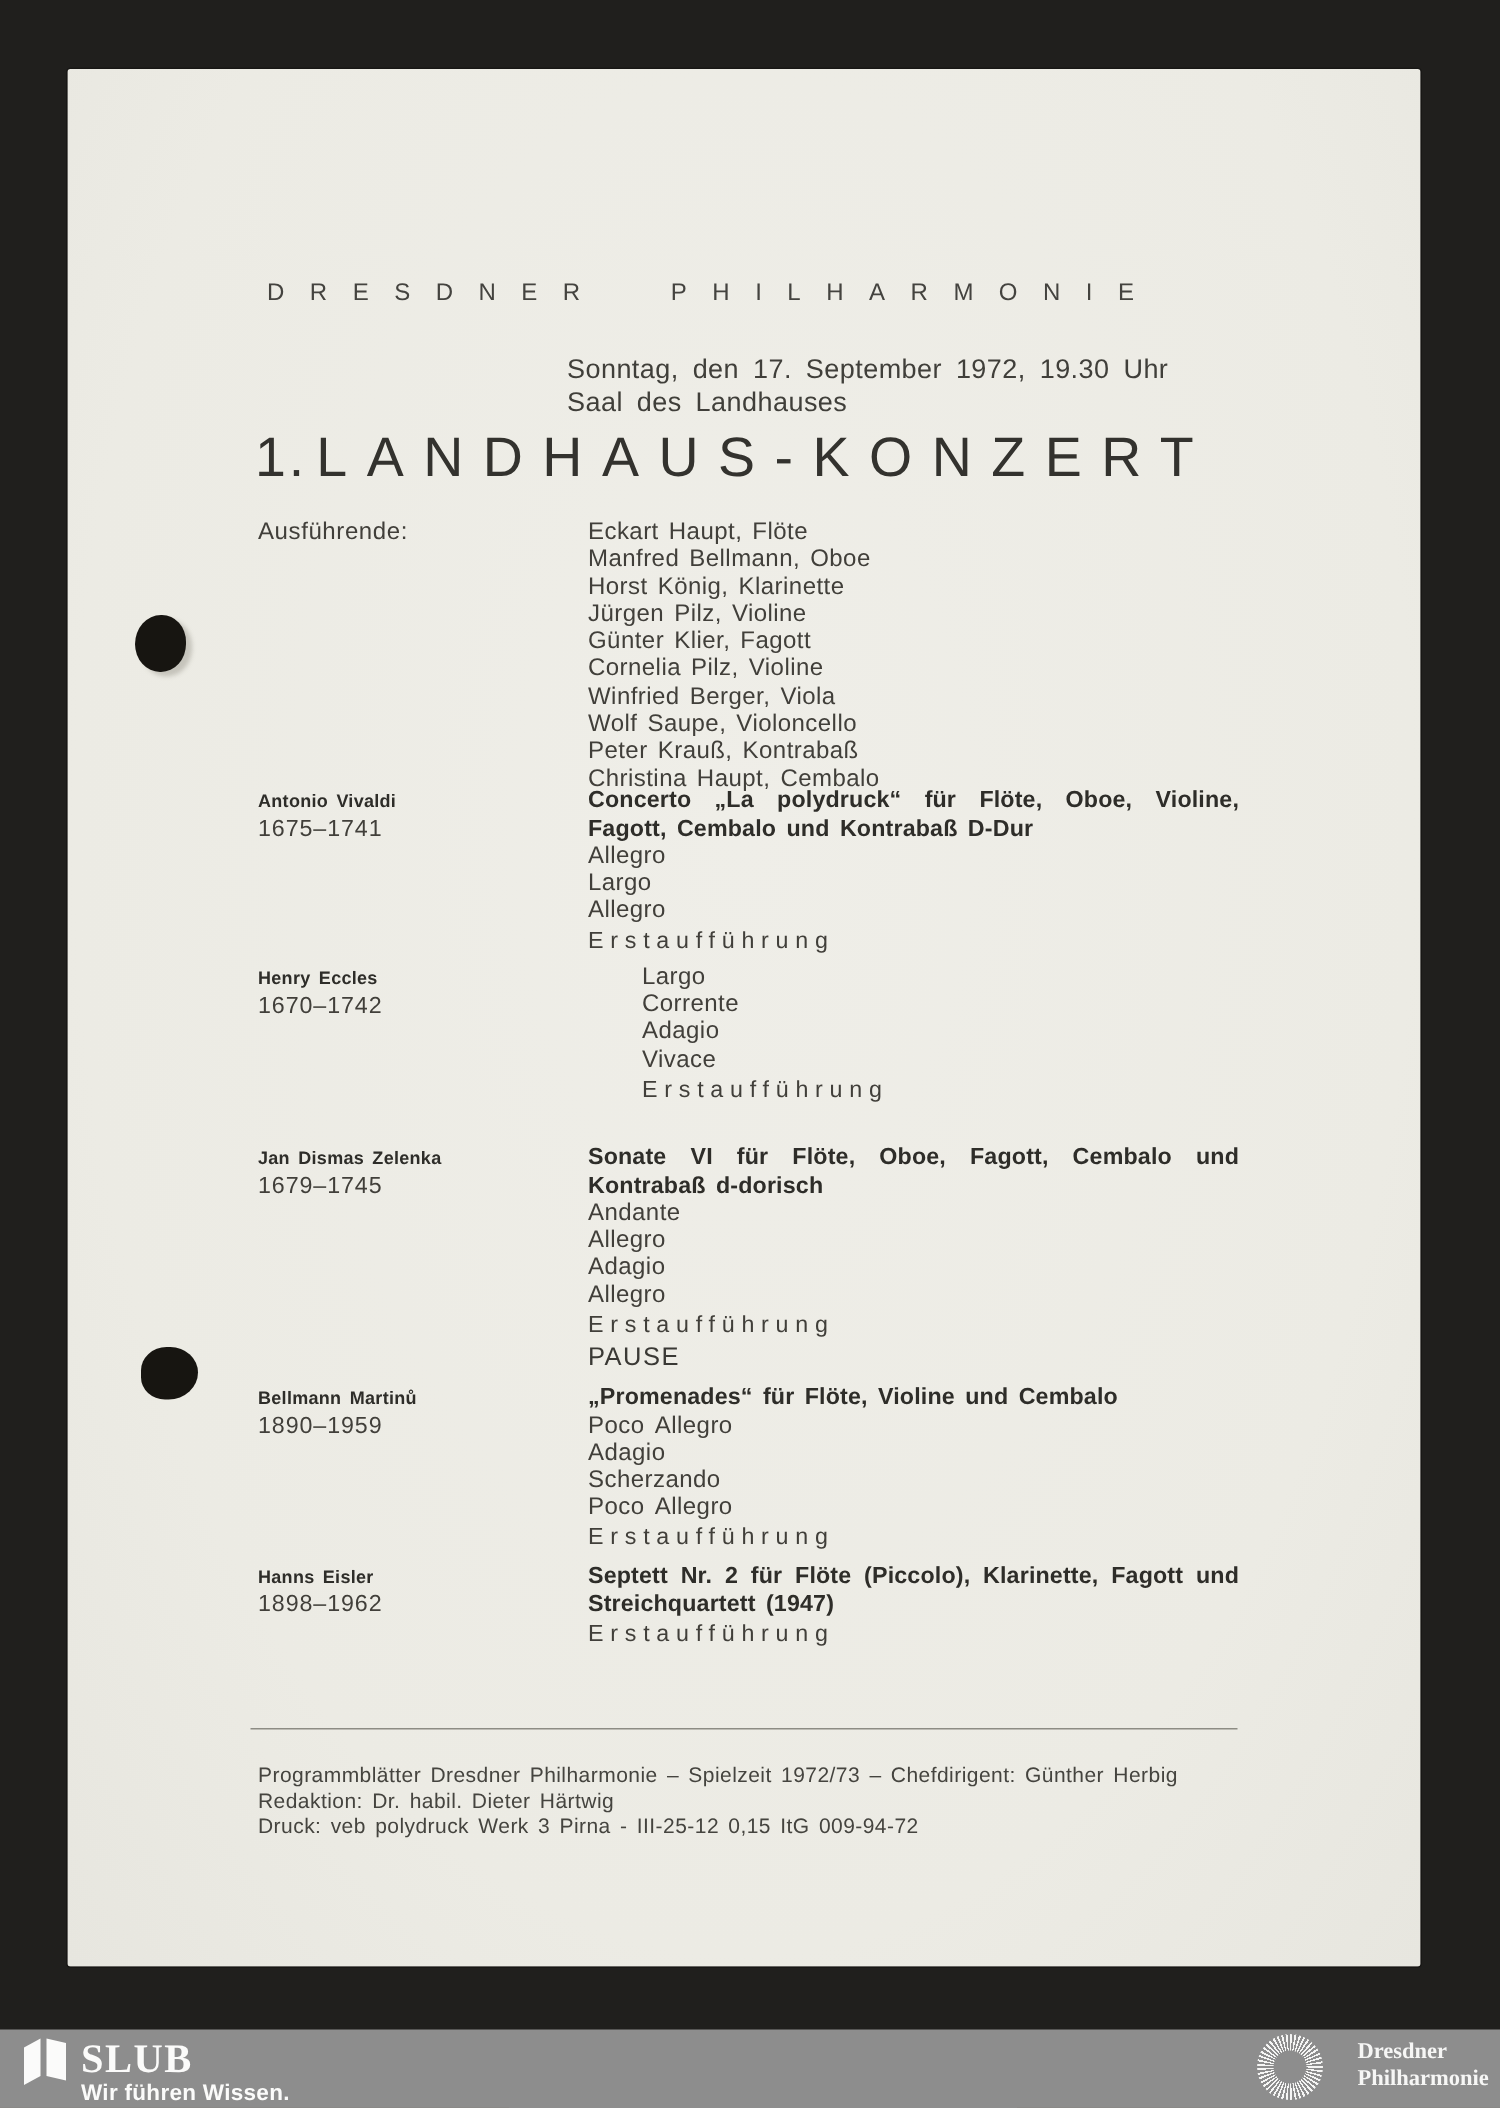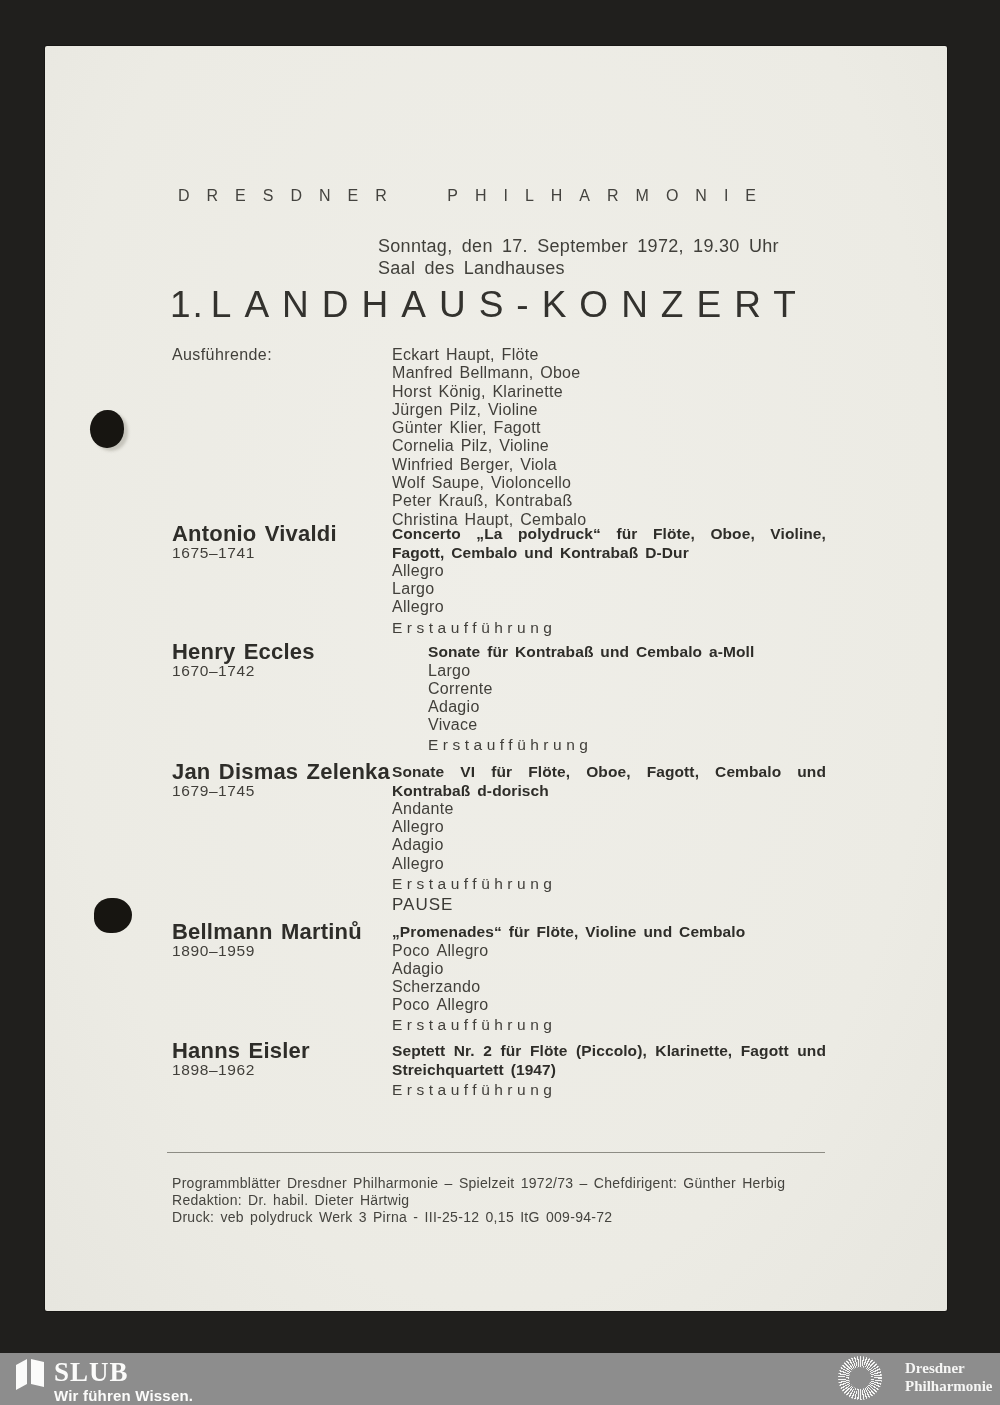--- a/index.html
+++ b/index.html
@@ -37,21 +37,21 @@
 
   .row{position:absolute;left:127px;display:flex;width:660px;}
   .label-col{width:220px;flex:0 0 220px;}
   .value-col{width:434px;flex:0 0 434px;}
 
   .performers-row{top:300px;}
   .section-label{font-size:16px;letter-spacing:0.4px;}
   .performer{line-height:18.3px;font-size:16px;letter-spacing:0.3px;word-spacing:2px;}
 
   .p0{top:479px;} .p1{top:597px;gap:36px;} .p2{top:717px;} .p3{top:877px;} .p4{top:996px;}
-  .composer{font-weight:bold;font-size:22px;line-height:18px;color:#2e2d29;letter-spacing:0.2px;word-spacing:2px;}
+  .composer{font-weight:bold;font-size:12px;line-height:18px;color:#2e2d29;letter-spacing:0.2px;word-spacing:2px;}
   .dates{font-size:15.5px;letter-spacing:0.6px;margin-top:1px;}
   .work-title{
     font-weight:bold;font-size:15.5px;line-height:18.5px;color:#2e2d29;
     text-align:justify;word-spacing:2.5px;letter-spacing:0.1px;
   }
   .mv-list .mv{line-height:18.2px;font-size:16px;letter-spacing:0.3px;word-spacing:3px;}
   .premiere{letter-spacing:4.5px;font-size:15.5px;line-height:19px;margin-top:1px;}
   .pause{position:absolute;left:347px;top:849px;font-size:17px;letter-spacing:1px;color:#3a3935;}
 
   .rule{position:absolute;left:122px;top:1106px;width:658px;height:1px;background:#8d8c84;}
@@ -130,21 +130,20 @@
         <div class="premiere">Erstaufführung</div>
       </div>
     </div>
 
     <div class="row program-row p1">
       <div class="label-col">
         <div class="composer">Henry Eccles</div>
         <div class="dates">1670–1742</div>
       </div>
       <div class="value-col">
-        <div class="work-title">Sonate für Kontrabaß und Cembalo a-Moll</div>
         <div class="mv-list">
             <div class="mv">Largo</div>
             <div class="mv">Corrente</div>
             <div class="mv">Adagio</div>
             <div class="mv">Vivace</div>
           </div>
         <div class="premiere">Erstaufführung</div>
       </div>
     </div>
 

